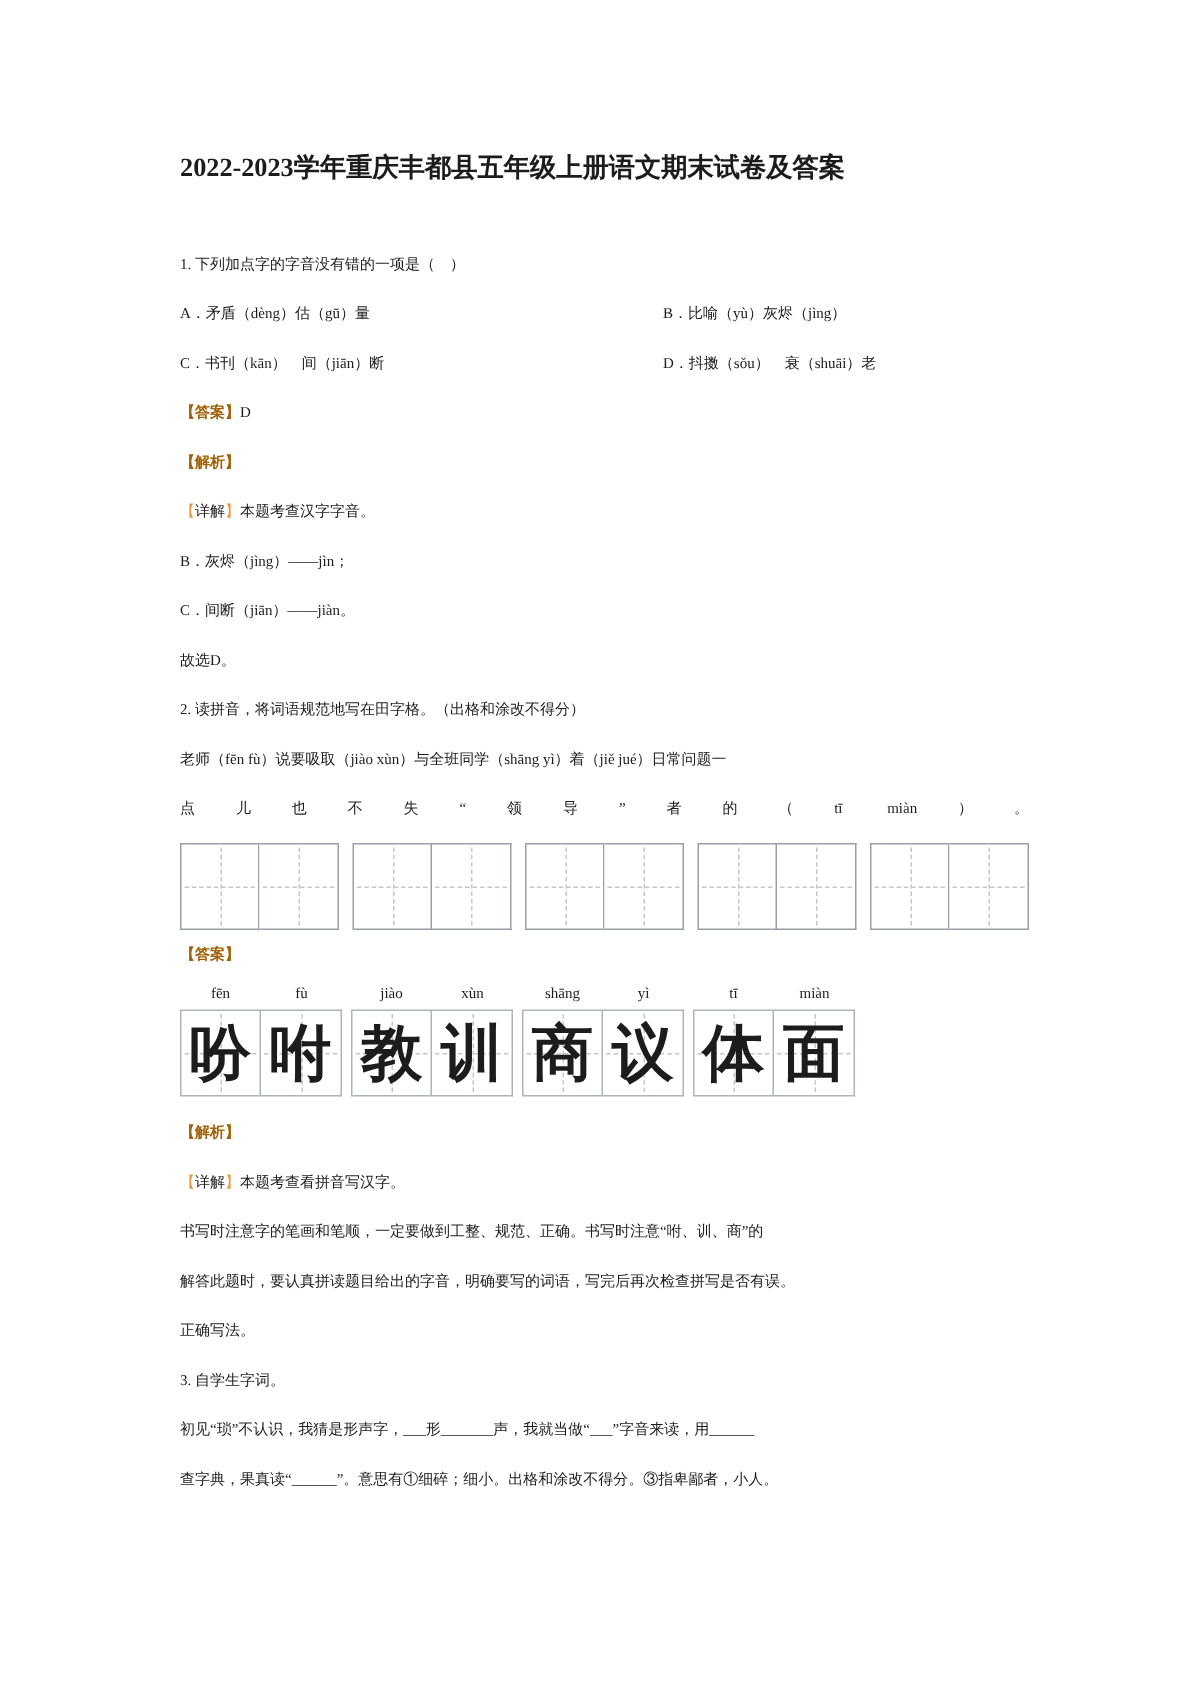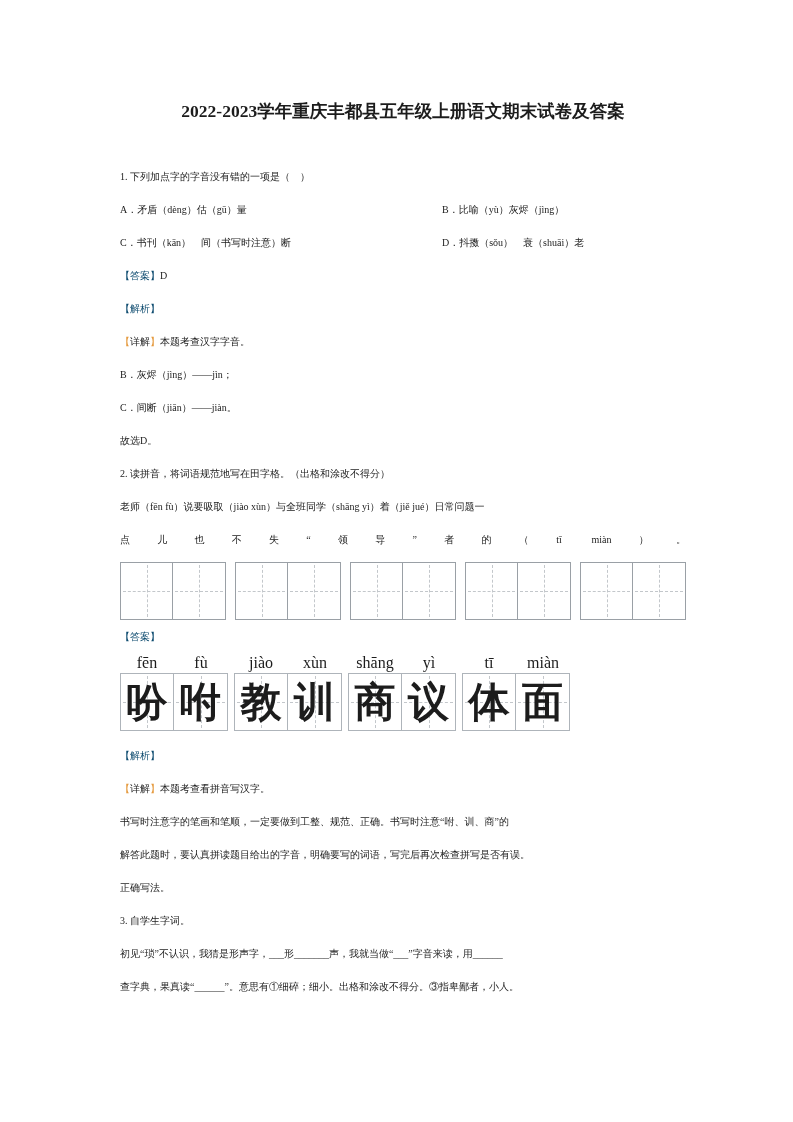--- a/index.html
+++ b/index.html
@@ -5,47 +5,47 @@
   * { margin: 0; padding: 0; box-sizing: border-box; }
   html, body { background: #ffffff; }
   .page {
     width: 793px; height: 1122px; background: #ffffff; position: relative;
     overflow: hidden;
     font-family: "Liberation Serif", "DejaVu Serif", serif;
     color: #1c1c1c;
   }
   .content { position: absolute; left: 120px; top: 0; width: 566px; }
   .title {
-    margin-top: 98px; text-align: center; font-weight: bold; font-size: 17.5px;
+    margin-top: 98px; text-align: left; font-weight: bold; font-size: 17.5px;
     line-height: 26px; white-space: nowrap;
   }
   .row { height: 33px; line-height: 33px; font-size: 10px; white-space: nowrap; }
   .q1-stem { margin-top: 36px; }
   .opts { display: grid; grid-template-columns: 322px 1fr; }
-  .blue { color: #0c4a6e; }
+  .blue { color: #a16207; font-weight: bold; }
   .orange { color: #e59a3f; }
   .dist { text-align: justify; text-align-last: justify; white-space: normal; }
 
   .empty-grid { margin-top: 6px; display: flex; gap: 9px; height: 58px; }
   .tz-group { display: flex; }
   .tz-cell { width: 53px; height: 58px; border: 1px solid #9aa0a6; position: relative; background: #fff; }
   .tz-cell + .tz-cell { border-left: none; }
   .tz-cell::before, .ans-cell::before {
     content: ""; position: absolute; left: 2px; right: 2px; top: 50%;
     border-top: 1px dashed #c3c7cb;
   }
   .tz-cell::after, .ans-cell::after {
     content: ""; position: absolute; top: 2px; bottom: 2px; left: 50%;
     border-left: 1px dashed #c3c7cb;
   }
 
   .ans-grid { display: flex; gap: 6px; }
   .ans-group { display: flex; flex-direction: column; }
   .pin-row { display: flex; height: 20px; }
-  .pin { width: 54px; text-align: center; font-size: 16px; line-height: 20px; }
+  .pin { width: 54px; text-align: center; font-size: 10px; line-height: 20px; }
   .ans-cells { display: flex; }
   .ans-cell {
     width: 54px; height: 58px; border: 1px solid #aeb4ba; position: relative;
     display: flex; align-items: center; justify-content: center; background: #fff;
   }
   .ans-cell + .ans-cell { border-left: none; }
   .ans-char {
     position: relative; z-index: 1; font-size: 41px; font-weight: bold;
     font-family: "Liberation Serif", "DejaVu Serif", serif; line-height: 1;
   }
@@ -56,21 +56,21 @@
 
 <div class="page">
   <div class="content">
 
     <h1 class="title">2022-2023学年重庆丰都县五年级上册语文期末试卷及答案</h1>
 
     <div class="row q1-stem">1. 下列加点字的字音没有错的一项是（　）</div>
     <div class="opts">
       <div class="row">A．矛盾（dèng）估（gū）量</div>
       <div class="row">B．比喻（yù）灰烬（jìng）</div>
-      <div class="row">C．书刊（kān）　间（书写时注意）断</div>
+      <div class="row">C．书刊（kān）　间（jiān）断</div>
       <div class="row">D．抖擞（sǒu）　衰（shuāi）老</div>
     </div>
 
     <div class="row">
       <span class="blue">【答案】</span><span>D</span>
     </div>
     <div class="row">
       <span class="blue">【解析】</span>
     </div>
     <div class="row">

